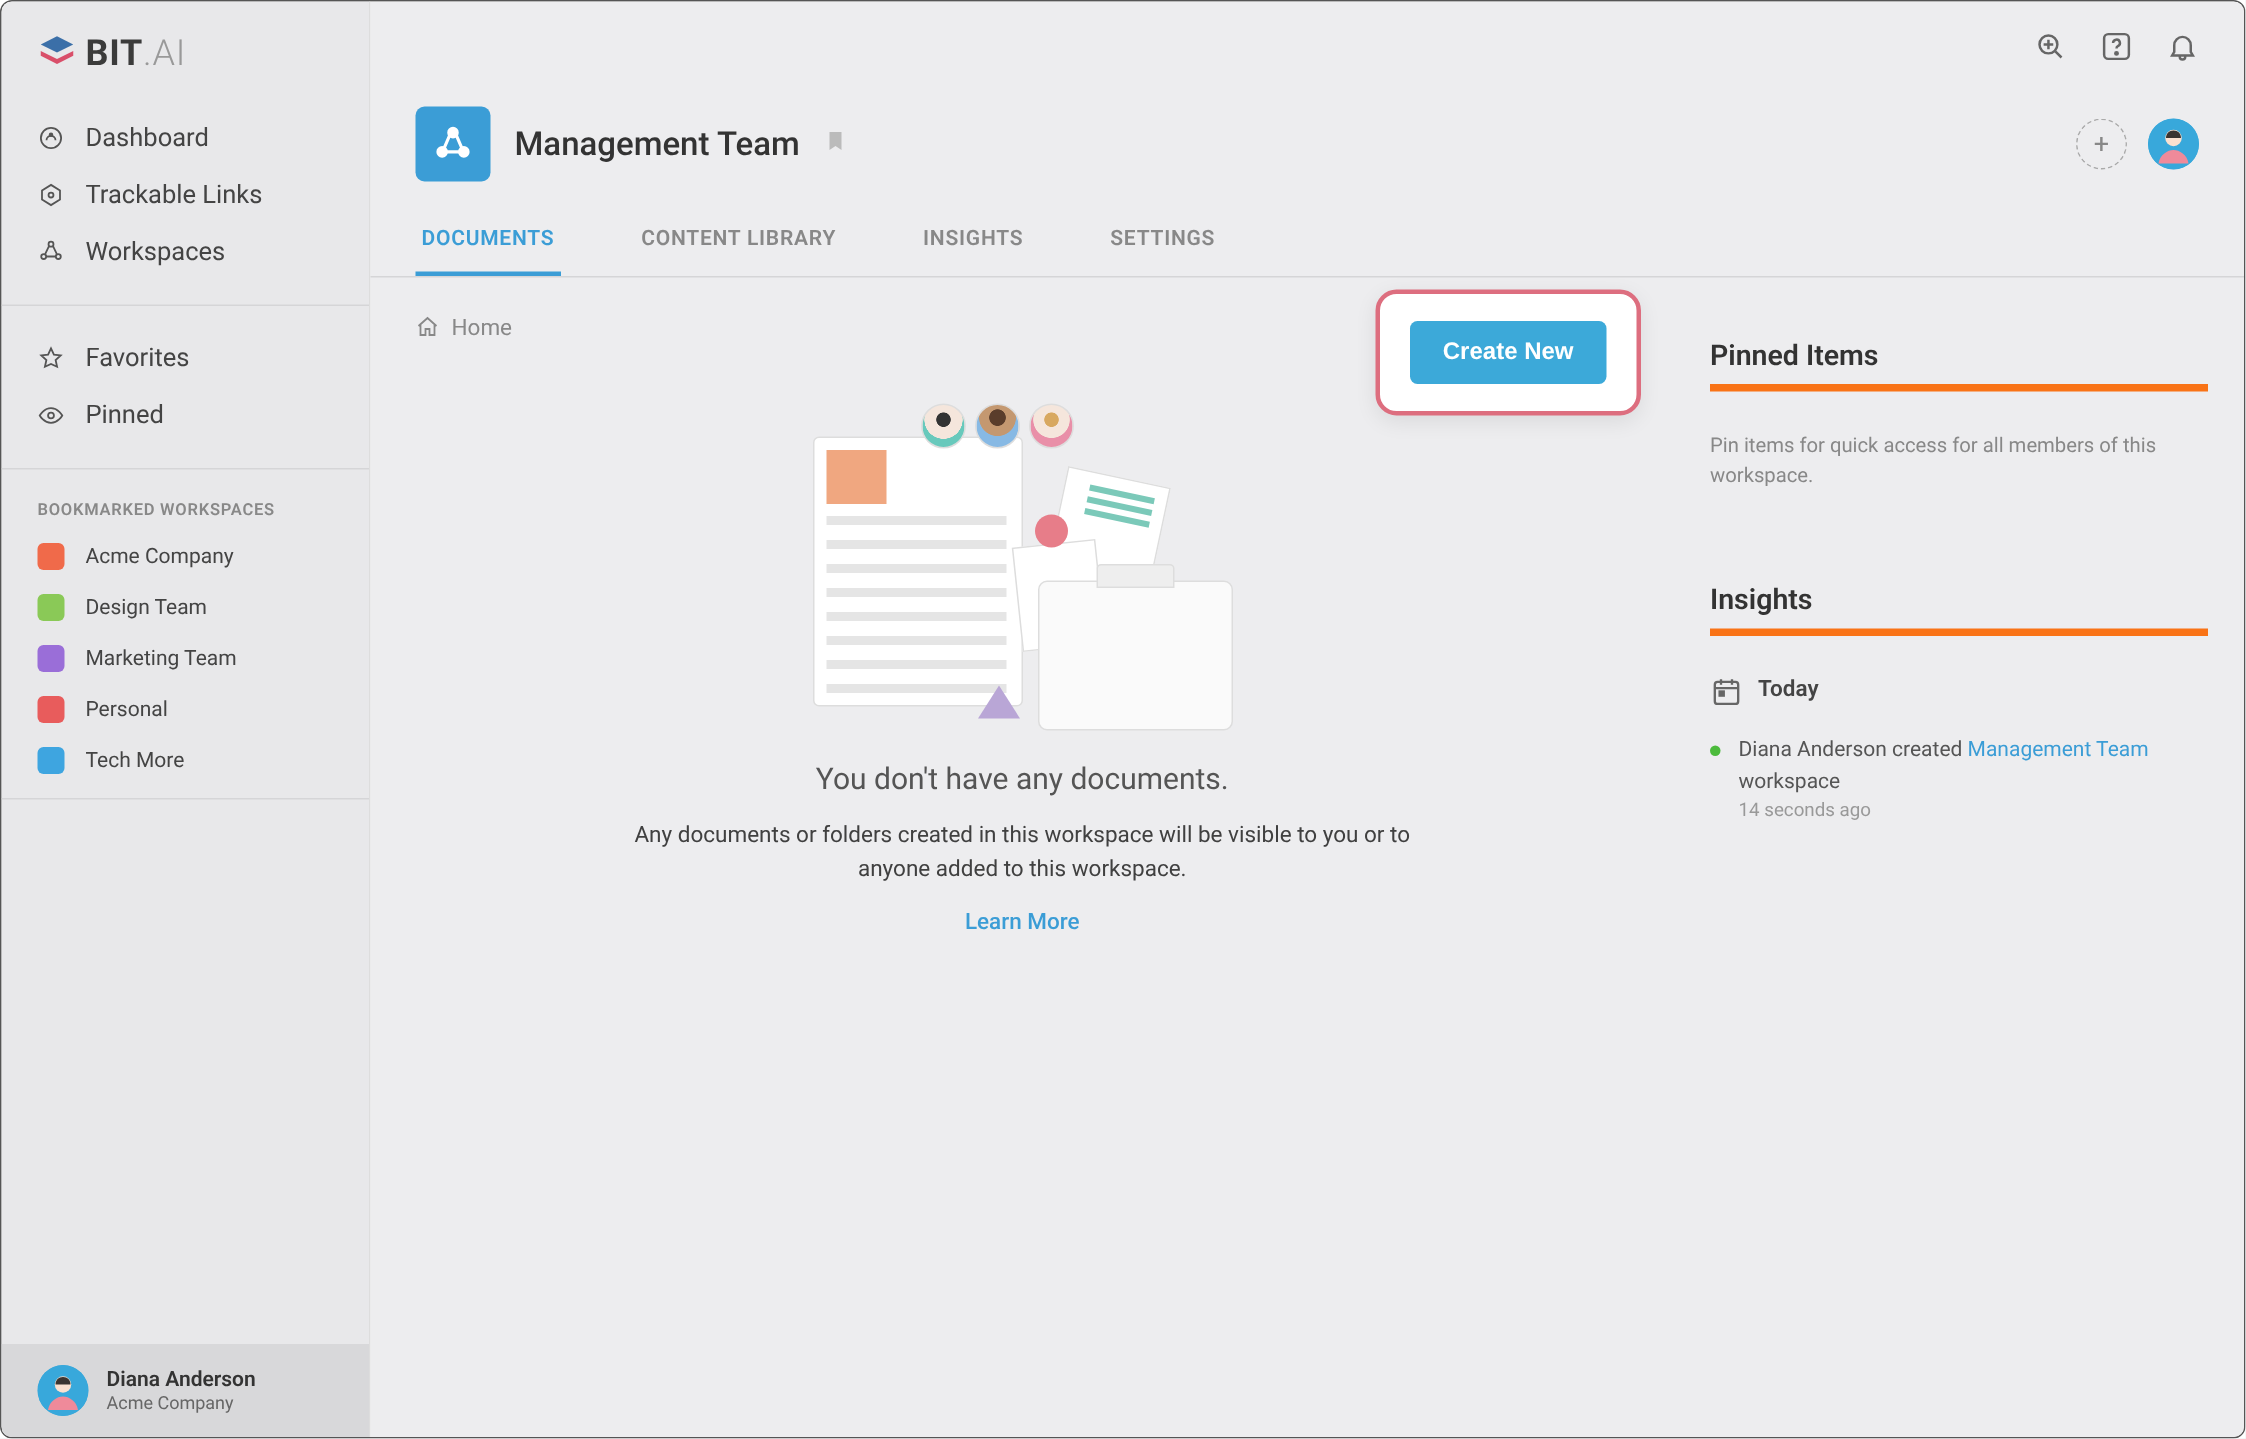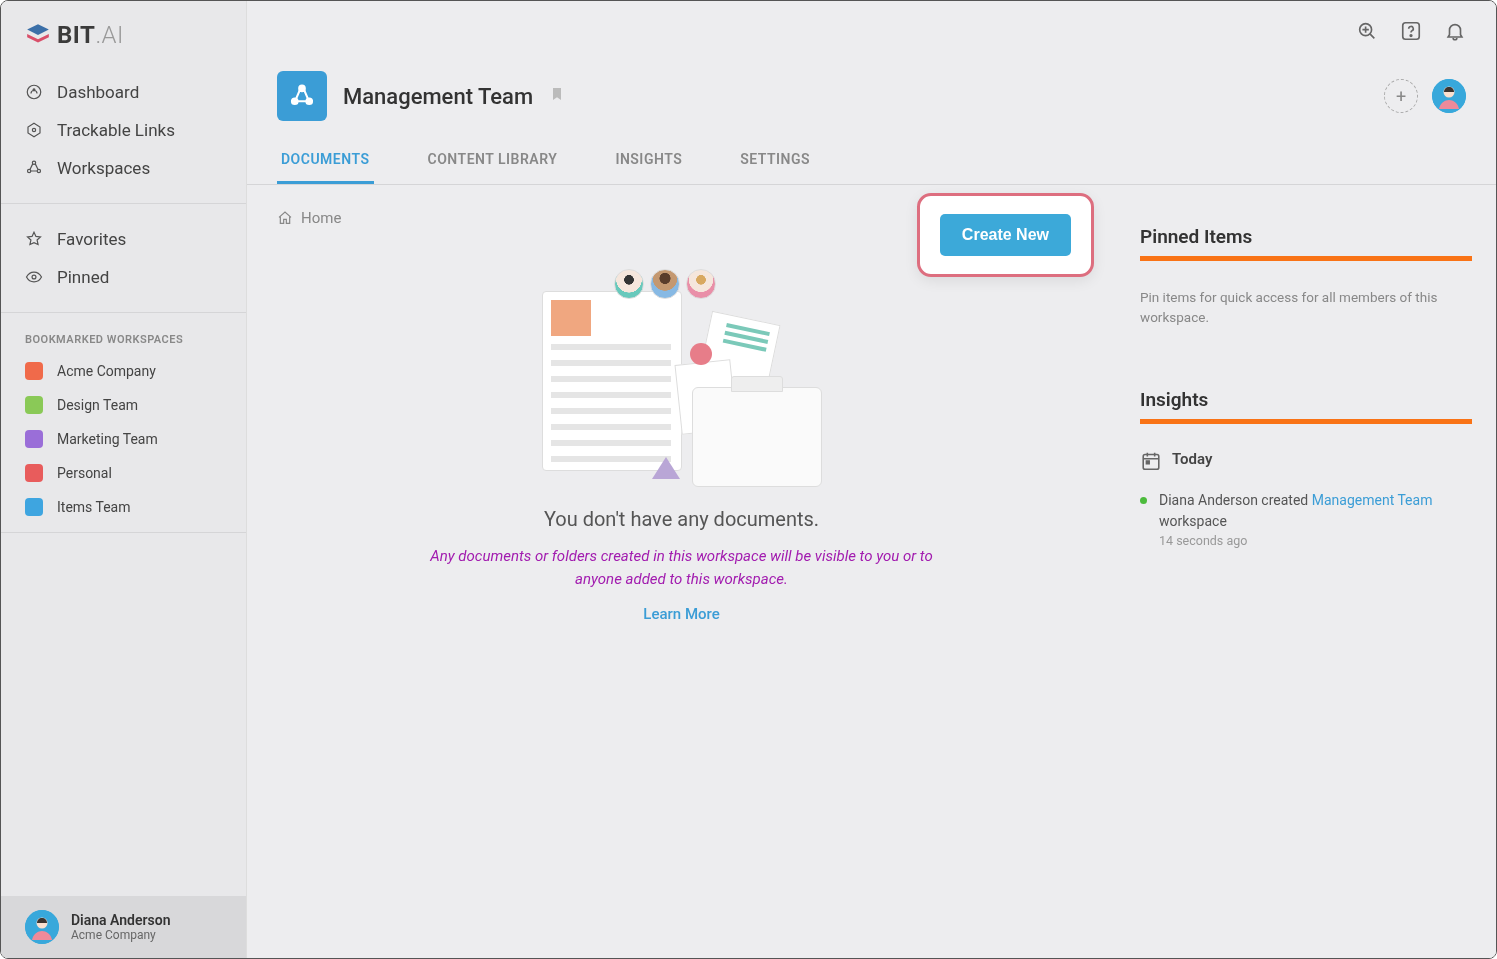--- a/index.html
+++ b/index.html
@@ -40,21 +40,21 @@
 
 .content-row { display: flex; flex: 1; overflow: hidden; }
 .content-main { flex: 1; padding: 24px 30px; position: relative; }
 .breadcrumb { display: flex; align-items: center; gap: 8px; color: #888; font-size: 15px; }
 .create-wrap { position: absolute; right: 22px; top: 8px; background: #fff; border: 3px solid #dd6e7f; border-radius: 14px; padding: 18px 20px; box-shadow: 0 4px 14px rgba(0,0,0,0.08); }
 .create-btn { background: #3ca9d9; color: #fff; border: none; padding: 12px 22px; font-size: 16px; font-weight: 600; border-radius: 5px; cursor: pointer; }
 
 .empty { margin: 40px auto 0; width: 560px; text-align: center; }
 .empty-illust { width: 280px; height: 220px; margin: 0 auto 20px; position: relative; }
 .empty-title { font-size: 20px; color: #555; margin-bottom: 14px; }
-.empty-desc { font-size: 15px; color: #a21caf; line-height: 1.5; max-width: 520px; margin: 0 auto 14px; font-style: italic; }
+.empty-desc { font-size: 15px; color: #404040; line-height: 1.5; max-width: 520px; margin: 0 auto 14px; }
 .learn-link { color: #3b9dd6; font-size: 15px; font-weight: 500; cursor: pointer; }
 
 .side-panel { width: 380px; padding: 40px 24px 24px; }
 .panel-title { font-size: 19px; font-weight: 600; color: #333; border-bottom: 5px solid #f97316; padding-bottom: 8px; margin-bottom: 26px; }
 .panel-hint { font-size: 13.5px; color: #888; line-height: 1.5; }
 .insights-block { margin-top: 60px; }
 .insights-date { display: flex; align-items: flex-start; gap: 10px; font-size: 15px; font-weight: 600; color: #444; margin: 18px 0; }
 .cal-icon { width: 22px; height: 22px; color: #666; }
 .activity { display: flex; gap: 12px; font-size: 14px; color: #555; line-height: 1.5; }
 .dot { width: 7px; height: 7px; background: #4cbb3c; border-radius: 50%; margin-top: 7px; flex-shrink: 0; }
@@ -164,21 +164,21 @@
       <div class="ws-item">
           <span class="ws-icon" style="background:#9a6ed8"></span>
           <span>Marketing Team</span>
         </div>
       <div class="ws-item">
           <span class="ws-icon" style="background:#e85c5c"></span>
           <span>Personal</span>
         </div>
       <div class="ws-item">
           <span class="ws-icon" style="background:#3ea5e0"></span>
-          <span>Items Team</span>
+          <span>Tech More</span>
         </div>
     </div>
 
     <div class="divider"></div>
 
     <div class="sidebar-footer">
       <div class="avatar-sm">
         <svg class="person-svg" viewBox="0 0 34 34">
             <circle cx="17" cy="17" r="17" fill="#38a8db"></circle>
             <circle cx="17" cy="13" r="5.5" fill="#fbe0cf"></circle>

